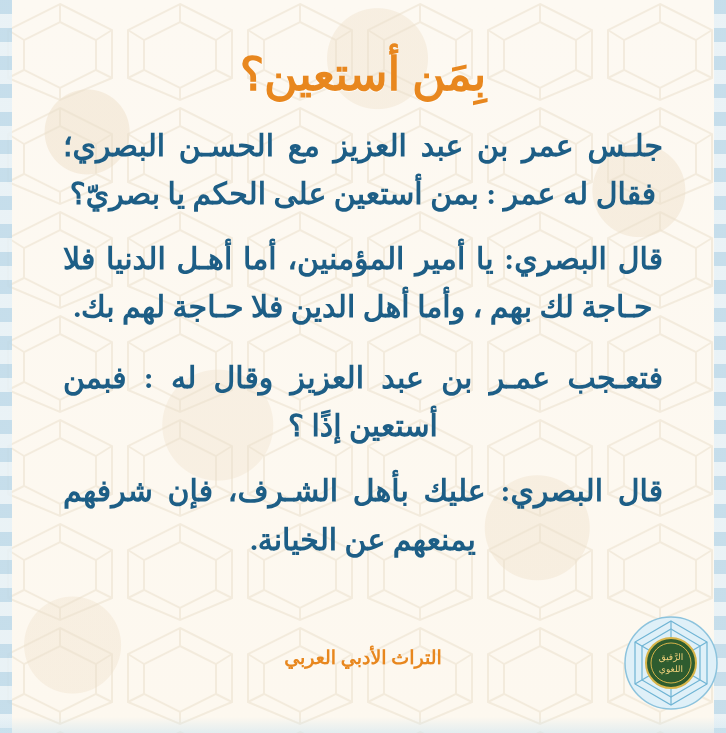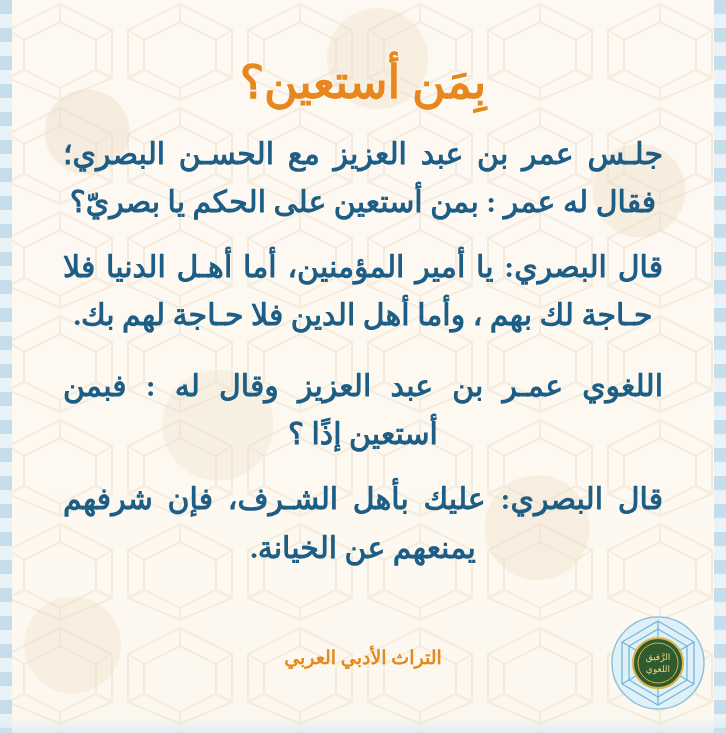--- a/index.html
+++ b/index.html
@@ -47,22 +47,23 @@
         #e6f1f7 14px, #e6f1f7 28px
       );
     opacity: 0.85;
   }
   .edge-left { left: 0; }
   .edge-right { right: 0; }
 
   .content {
     position: relative;
     z-index: 3;
-    padding: 44px 46px 0 46px;
+    padding: 12px 46px 0 46px;
     text-align: center;
+    margin-top: 24px;
   }
   .title {
     color: #e8871e;
     font-size: 46px;
     font-weight: bold;
     line-height: 1.25;
     margin: 10px 0 18px 0;
     letter-spacing: 0;
     text-shadow: 0 1px 0 rgba(255,255,255,0.6);
   }
@@ -90,21 +91,21 @@
     bottom: 64px;
     text-align: center;
     color: #e8871e;
     font-size: 19px;
     font-weight: bold;
     z-index: 4;
   }
 
   .logo {
     position: absolute;
-    right: 20px;
+    right: 7px;
     bottom: 22px;
     width: 96px;
     height: 96px;
     z-index: 5;
   }
   .logo svg { display: block; }
 
   .bottom-band {
     position: absolute;
     left: 0; right: 0; bottom: 0;
@@ -135,21 +136,21 @@
 
   <div class="edge-left"></div>
   <div class="edge-right"></div>
 
   <div class="content">
     <h1 class="title">بِمَن أستعين؟</h1>
 
     <div class="body-text">
       <p class="para">جلـس عمر بن عبد العزيز مع الحسـن البصري؛ فقال له عمر : بمن أستعين على الحكم يا بصريّ؟</p>
       <p class="para">قال البصري: يا أمير المؤمنين، أما أهـل الدنيا فلا حـاجة لك بهم ، وأما أهل الدين فلا حـاجة لهم بك.</p>
-      <p class="para spacer-para">اللغوي عمـر بن عبد العزيز وقال له : فبمن أستعين إذًا ؟</p>
+      <p class="para spacer-para">فتعـجب عمـر بن عبد العزيز وقال له : فبمن أستعين إذًا ؟</p>
       <p class="para">قال البصري: عليك بأهل الشـرف، فإن شرفهم يمنعهم عن الخيانة.</p>
     </div>
   </div>
 
   <div class="credit">التراث الأدبي العربي</div>
 
   <div class="logo">
     <svg width="96" height="96" viewBox="0 0 96 96" xmlns="http://www.w3.org/2000/svg">
       <g>
         <circle cx="48" cy="48" r="46" fill="#dff0f8" stroke="#8cc3dd" stroke-width="1.5"></circle>

